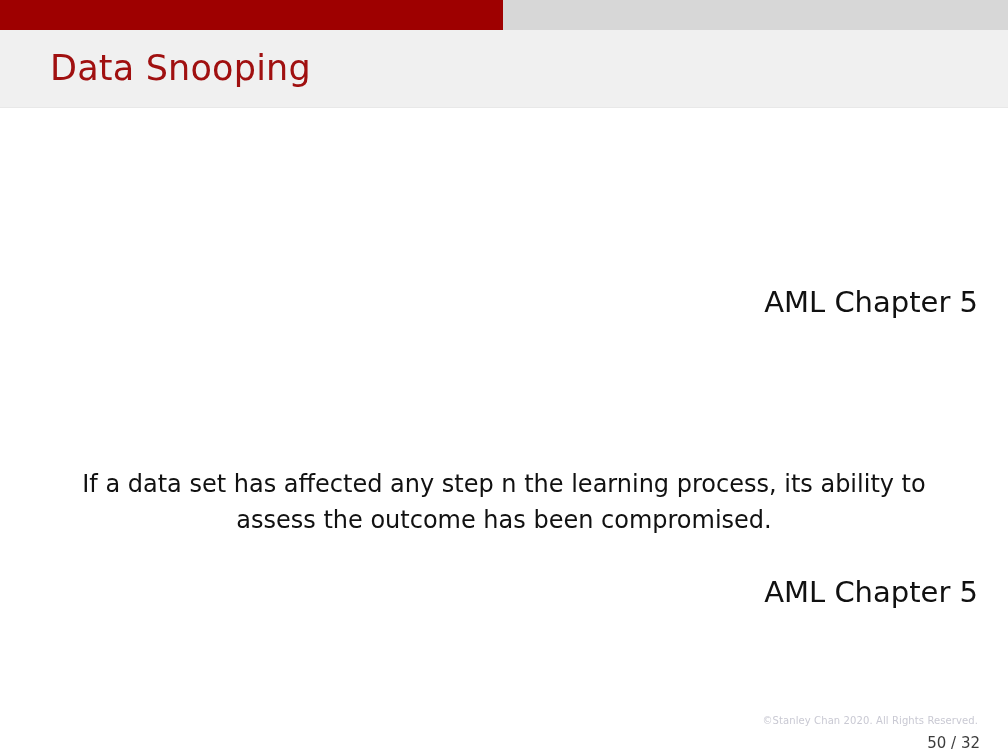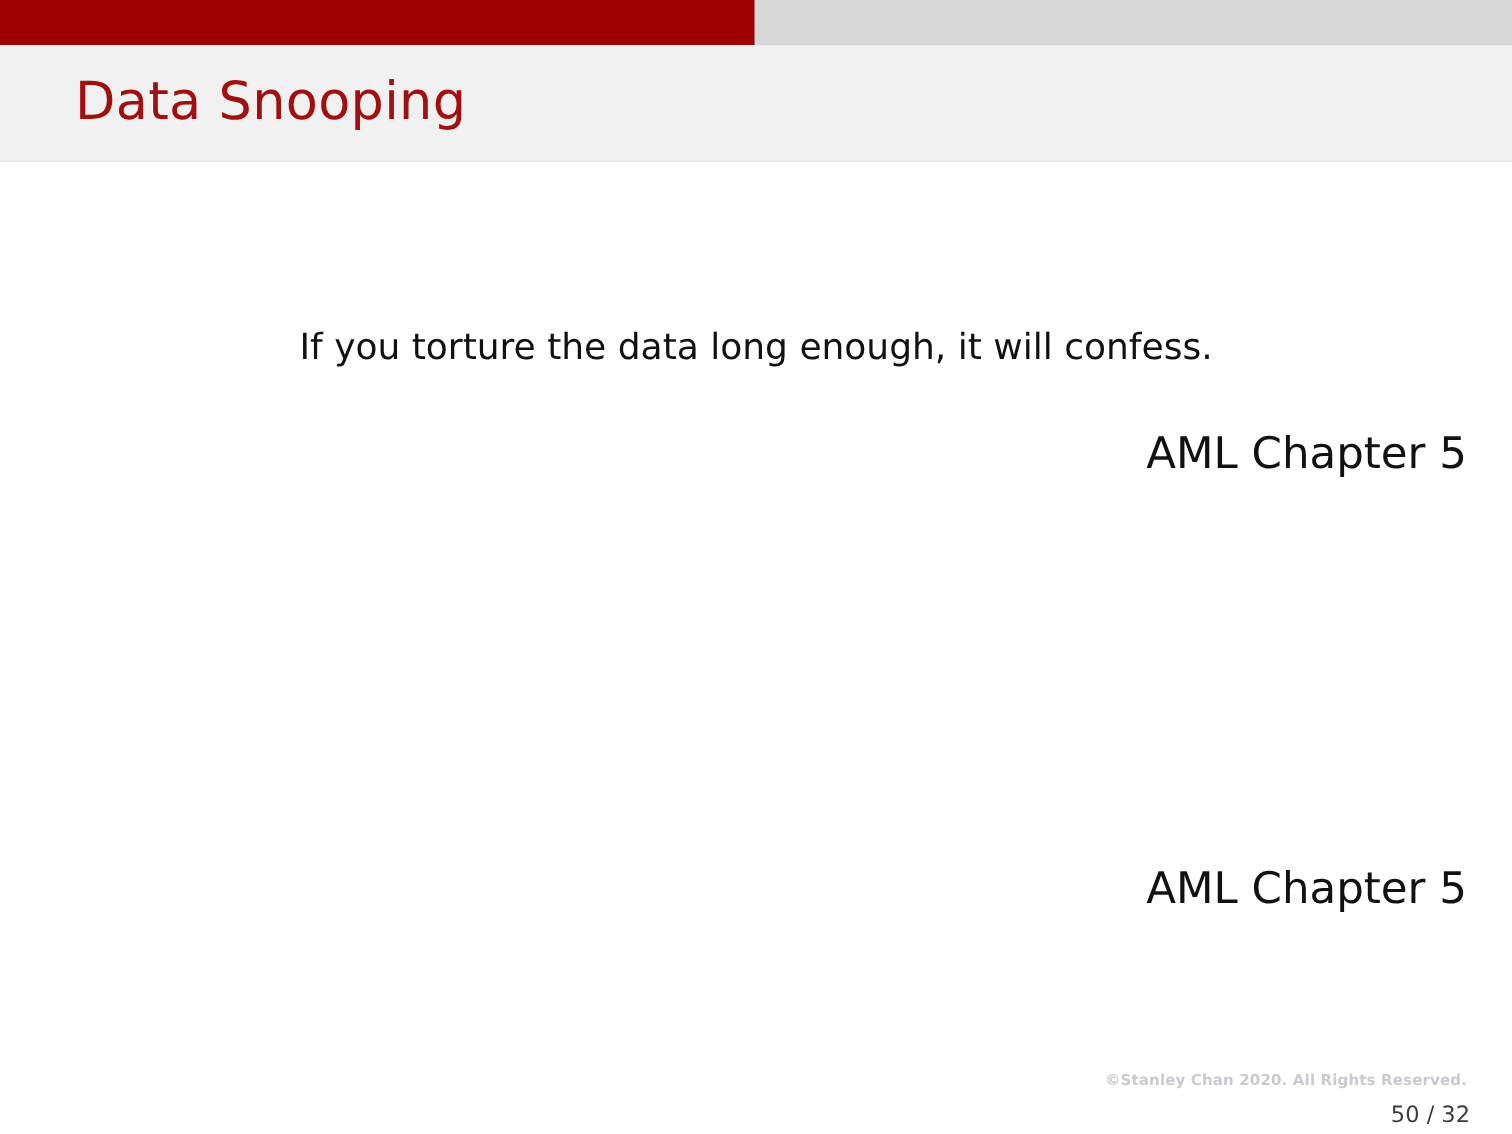--- a/index.html
+++ b/index.html
@@ -144,27 +144,27 @@
     <div class="header-top-accent" style="background: rgb(158, 0, 0);"></div>
   </div>
 
   <div class="header-title-band" style="background: rgb(240, 240, 240);">
     <div class="rule"></div>
   </div>
   <div class="page-title" style="color: rgb(160, 16, 16);">Data Snooping</div>
 
   <div class="body-area">
 
-    <div class="quote-block q1">
-      <div class="quote-text">If you torture the data long enough, it will confess.</div>
-    </div>
     <div class="attribution a1">AML Chapter 5</div>
 
+    <div class="quote-block q2">
+      <div class="quote-text narrow">If a data set has affected any step n the learning process, its ability to assess the outcome has been compromised.</div>
+    </div>
     <div class="attribution a2">AML Chapter 5</div>
 
   </div>
 
-  <div class="footer-copyright" style="color: rgb(201, 201, 211); font-weight: bold;">
+  <div class="footer-copyright" style="color: rgb(201, 201, 211);">
     <span class="copy-mark">©</span><span>Stanley Chan 2020. All Rights Reserved.</span>
   </div>
   <div class="footer-pagenum">50 / 32</div>
 
 </div>
 
 </body></html>

